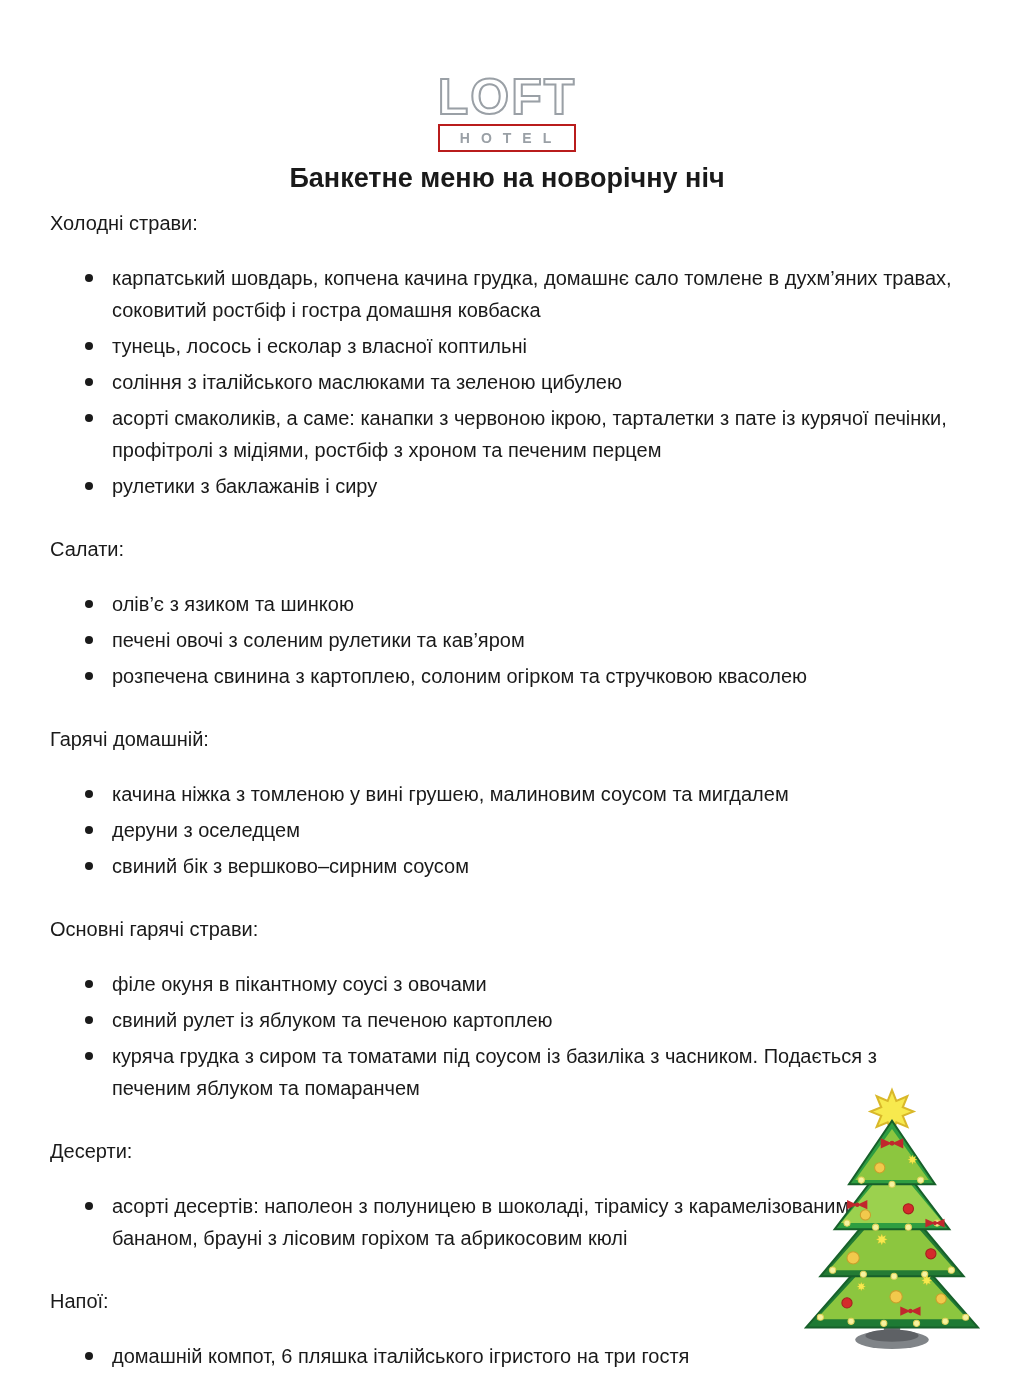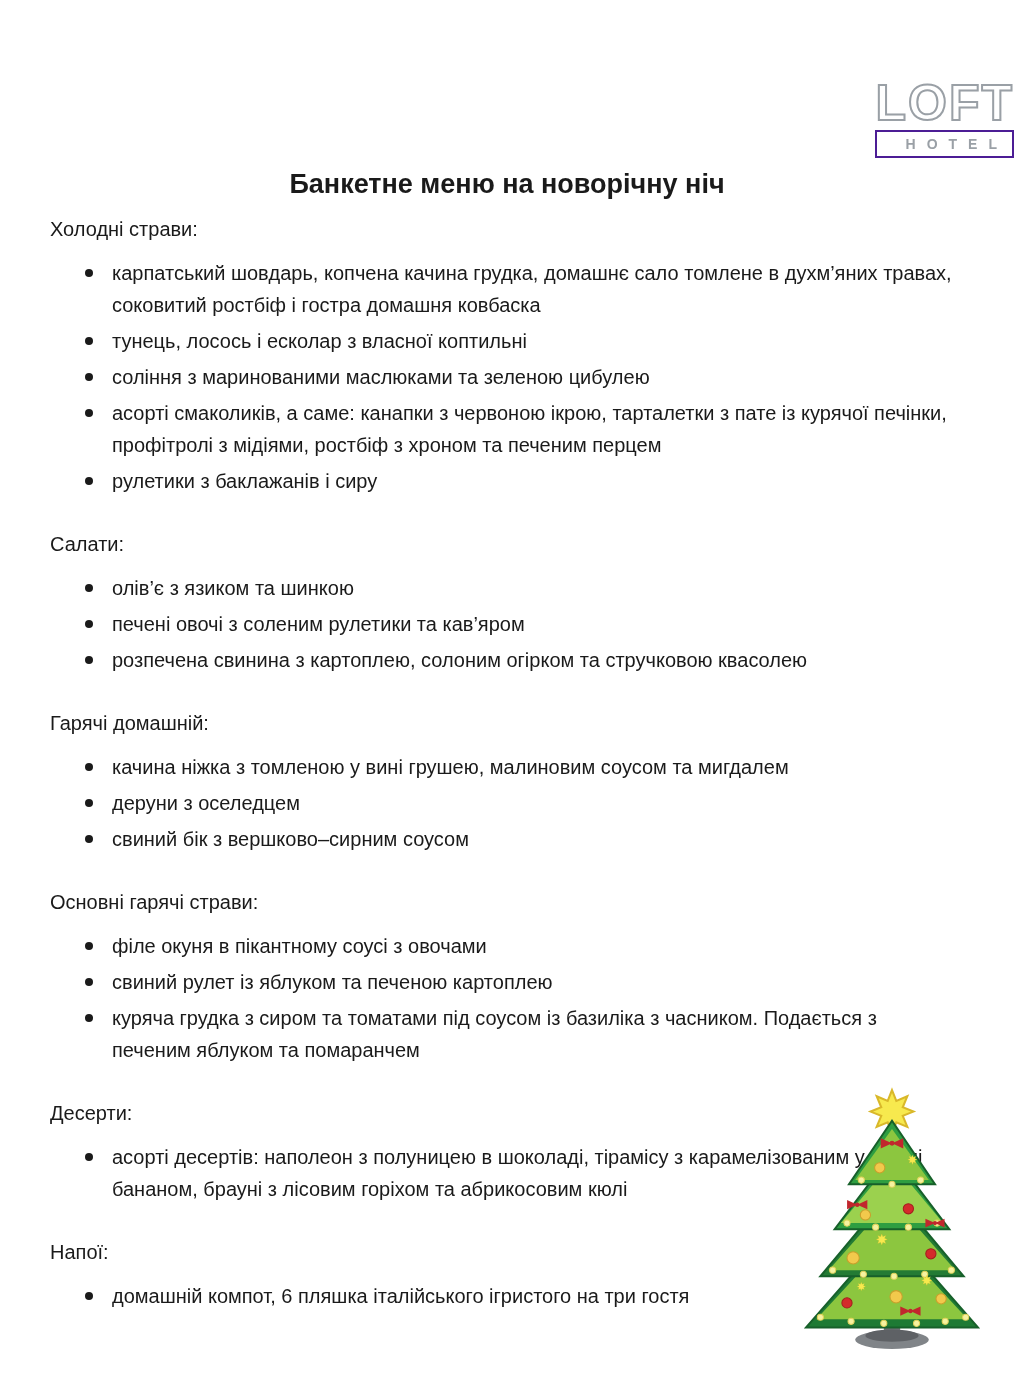--- a/index.html
+++ b/index.html
@@ -11,36 +11,35 @@
     width: 1014px;
     height: 1400px;
     margin: 0 auto;
     background: #ffffff;
     overflow: hidden;
   }
 
   
   .logo-wrap {
     padding-top: 72px;
-    text-align: right;
-    margin-top: 6px;
+    text-align: center;
   }
   .logo-inner { display: inline-block; }
   .logo-main {
     font-size: 50px;
     font-weight: bold;
     letter-spacing: 2px;
     line-height: 1;
     color: #b9bdc1;
     -webkit-text-fill-color: #ffffff;
     -webkit-text-stroke: 2px #9aa0a6;
   }
   .logo-sub-box {
     margin-top: 2px;
-    border: 2px solid #4c1d95;
+    border: 2px solid #b91c1c;
     padding: 3px 4px 3px 12px;
     display: block;
   }
   .logo-sub {
     font-size: 14px;
     font-weight: bold;
     letter-spacing: 11px;
     color: #9aa0a6;
     white-space: nowrap;
   }
@@ -60,21 +59,21 @@
   }
   .section-heading {
     margin-top: 34px;
     font-size: 20px;
     line-height: 26px;
     color: #1a1a1a;
   }
   .menu section:first-child .section-heading { margin-top: 16px; }
   ul.items {
     list-style: none;
-    margin-top: 15px;
+    margin-top: 26px;
     padding-left: 62px;
     max-width: 920px;
   }
   ul.items li {
     position: relative;
     font-size: 20px;
     line-height: 32px;
     margin-bottom: 4px;
   }
   ul.items li::before {
@@ -112,21 +111,21 @@
   </div>
 
   <h1 class="doc-title">Банкетне меню на новорічну ніч</h1>
 
   <div class="menu">
       <section>
         <div class="section-heading">Холодні страви:</div>
         <ul class="items">
           <li>карпатський шовдарь, копчена качина грудка, домашнє сало томлене в духм’яних травах, соковитий ростбіф і гостра домашня ковбаска</li>
           <li>тунець, лосось і есколар з власної коптильні</li>
-          <li>соління з маринованими маслюками та зеленою цибулею</li>
+          <li>соління з італійського маслюками та зеленою цибулею</li>
           <li>асорті смаколиків, а саме: канапки з червоною ікрою, тарталетки з пате із курячої печінки, профітролі з мідіями, ростбіф з хроном та печеним перцем</li>
           <li>рулетики з баклажанів і сиру</li>
         </ul>
       </section>
       <section>
         <div class="section-heading">Салати:</div>
         <ul class="items">
           <li>олів’є з язиком та шинкою</li>
           <li>печені овочі з соленим рулетики та кав’яром</li>
           <li>розпечена свинина з картоплею, солоним огірком та стручковою квасолею</li>

